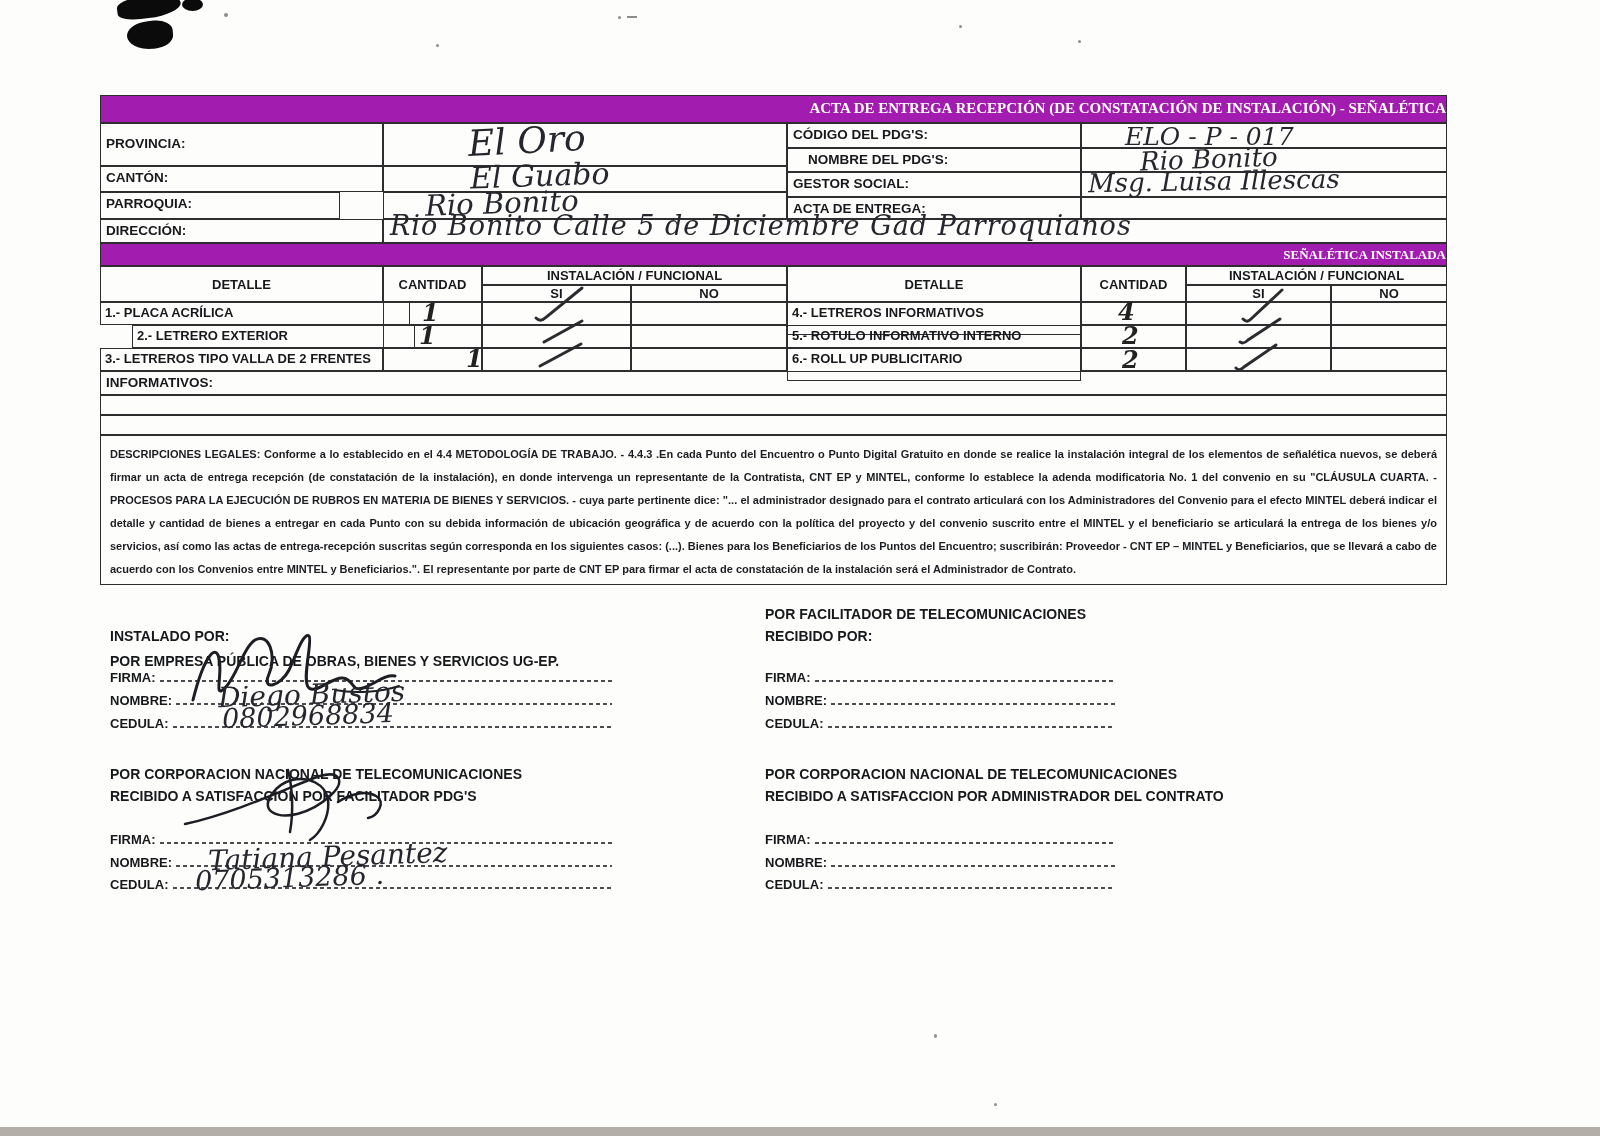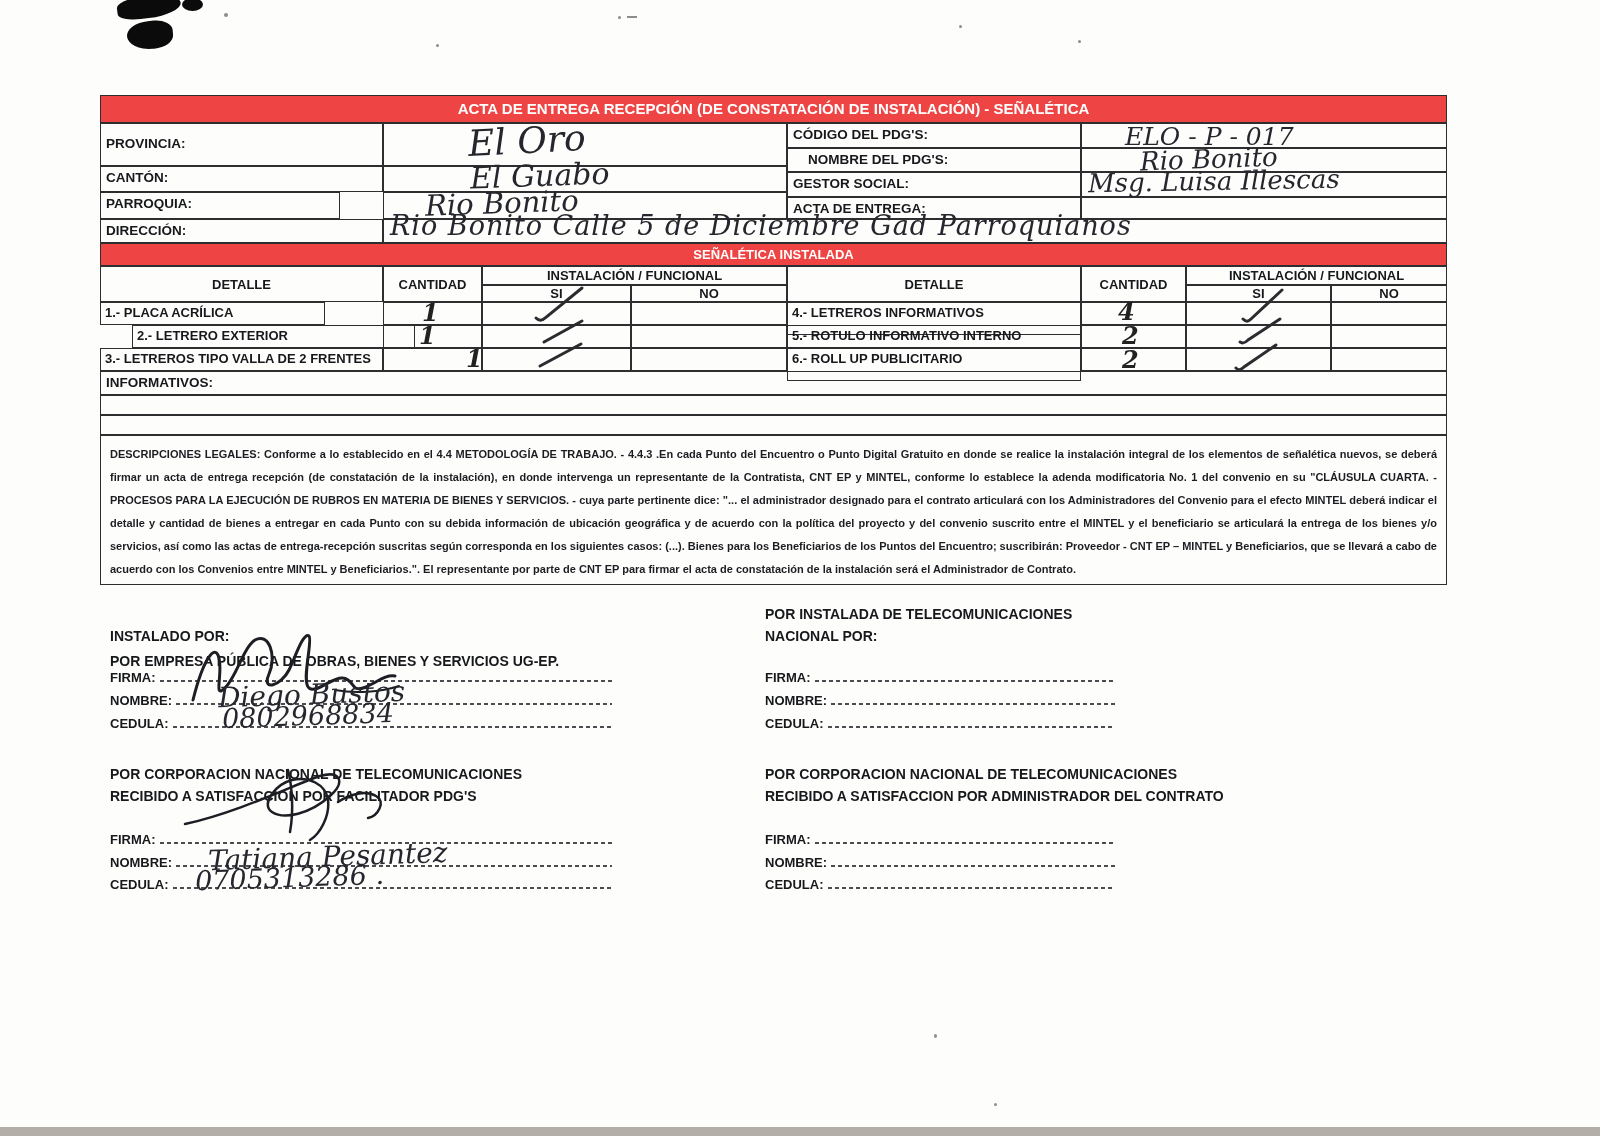--- a/index.html
+++ b/index.html
@@ -1,21 +1,21 @@
 <!DOCTYPE html>
 <html><head>
 <meta charset="utf-8">
 <style>
   html,body{margin:0;padding:0;background:#e8e6e1;}
   .page{position:relative;width:1600px;height:1136px;background:#fdfdfb;overflow:hidden;
         font-family:"Liberation Sans", sans-serif;color:#17181c;}
   .cell{position:absolute;box-sizing:border-box;border:1.5px solid #2e2e30;background:transparent;}
   .lbl{font-weight:700;font-size:13.5px;padding:3px 5px;line-height:1.25;white-space:nowrap;}
-  .bar{position:absolute;box-sizing:border-box;background:#ef4444;color:#fff;text-align:center;
-       font-weight:700;border:1.5px solid #2e2e30;}
+  .bar{position:absolute;box-sizing:border-box;background:#a21caf;color:#fff;text-align:right;
+       font-weight:700;border:1.5px solid #2e2e30;font-family:Liberation Serif, serif;}
   .hdrcell{display:flex;align-items:center;justify-content:center;text-align:center;
            font-weight:700;font-size:13px;}
   .itemlbl{font-weight:700;font-size:13px;padding:2px 4px;white-space:nowrap;overflow:visible;}
   .hw{position:absolute;font-family:"DejaVu Serif", serif;font-style:italic;color:#26272e;
       white-space:nowrap;pointer-events:none;}
   .qty{position:absolute;font-family:"DejaVu Serif", serif;font-style:italic;color:#222;
        font-size:24px;font-weight:700;}
   .check{position:absolute;overflow:visible;}
   .legal{position:absolute;box-sizing:border-box;border:1.5px solid #2e2e30;
          font-size:11px;font-weight:700;line-height:23px;text-align:justify;
@@ -90,21 +90,21 @@
     <div class="cell hdrcell" style="left:482px;top:266px;width:305px;height:19px;">INSTALACIÓN / FUNCIONAL</div>
     <div class="cell hdrcell" style="left:482px;top:285px;width:149px;height:17px;">SI</div>
     <div class="cell hdrcell" style="left:631px;top:285px;width:156px;height:17px;">NO</div>
 
     <div class="cell hdrcell" style="left:787px;top:266px;width:294px;height:36px;">DETALLE</div>
     <div class="cell hdrcell" style="left:1081px;top:266px;width:105px;height:36px;">CANTIDAD</div>
     <div class="cell hdrcell" style="left:1186px;top:266px;width:261px;height:19px;">INSTALACIÓN / FUNCIONAL</div>
     <div class="cell hdrcell" style="left:1186px;top:285px;width:145px;height:17px;">SI</div>
     <div class="cell hdrcell" style="left:1331px;top:285px;width:116px;height:17px;">NO</div>
 
-    <div class="cell itemlbl" style="left:100px;top:302px;width:225px;height:23px;">1.- PLACA ACRÍLICA</div>
+    <div class="cell itemlbl" style="left:100px;top:302px;width:310px;height:23px;">1.- PLACA ACRÍLICA</div>
     <div class="cell" style="left:383px;top:302px;width:99px;height:23px;"></div>
     <div class="cell" style="left:482px;top:302px;width:149px;height:23px;"></div>
     <div class="cell" style="left:631px;top:302px;width:156px;height:23px;"></div>
 
     <div class="cell itemlbl" style="left:100px;top:325px;width:283px;height:23px;margin-left:32px;">2.- LETRERO EXTERIOR</div>
     <div class="cell" style="left:383px;top:325px;width:99px;height:23px;"></div>
     <div class="cell" style="left:482px;top:325px;width:149px;height:23px;"></div>
     <div class="cell" style="left:631px;top:325px;width:156px;height:23px;"></div>
 
     <div class="cell itemlbl" style="left:100px;top:348px;width:283px;height:23px;">3.- LETREROS TIPO VALLA DE 2 FRENTES</div>
@@ -177,22 +177,22 @@
     </div>
     <svg style="position:absolute;left:185px;top:630px;" width="280" height="80" viewBox="0 0 280 80">
       <path d="M8 70 C18 30 30 12 34 28 C38 44 28 70 40 58 C52 46 58 18 70 10 C84 2 92 26 84 44 C76 62 96 56 104 40 C110 28 118 2 124 6 C128 10 116 52 124 58 C132 64 148 46 158 48 C170 50 166 62 178 58 C190 54 200 44 210 46" fill="none" stroke="#1d1e24" stroke-width="3" stroke-linecap="round"></path>
       <path d="M150 60 C170 64 196 62 214 56" fill="none" stroke="#1d1e24" stroke-width="2" stroke-linecap="round"></path>
     </svg>
     <div class="hw" style="left:218px;top:678px;font-size:28px;transform:rotate(-2deg);">Diego Bustos</div>
     <div class="hw" style="left:222px;top:700px;font-size:27px;transform:rotate(-2deg);">0802968834</div>
   </div>
 
   <div>
-    <div class="sig-org" style="left:765px;top:606px;">POR INSTALADA DE TELECOMUNICACIONES</div>
-    <div class="sig-org" style="left:765px;top:628px;">NACIONAL POR:</div>
+    <div class="sig-org" style="left:765px;top:606px;">POR FACILITADOR DE TELECOMUNICACIONES</div>
+    <div class="sig-org" style="left:765px;top:628px;">RECIBIDO POR:</div>
     <div class="sig-row" style="left:765px;top:670px;width:350px;">
       <span class="sl">FIRMA:</span>
       <div class="dash" style="flex:1;"></div>
     </div>
     <div class="sig-row" style="left:765px;top:693px;width:350px;">
       <span class="sl">NOMBRE:</span>
       <div class="dash" style="flex:1;"></div>
     </div>
     <div class="sig-row" style="left:765px;top:716px;width:350px;">
       <span class="sl">CEDULA:</span>

